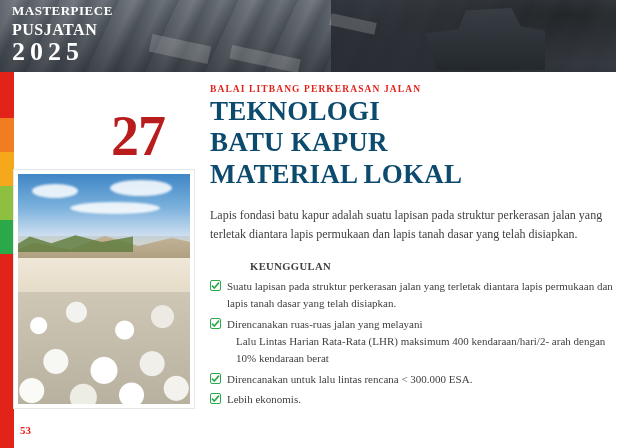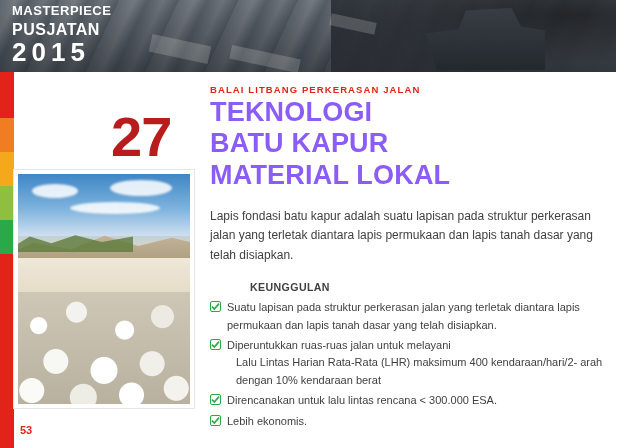--- a/index.html
+++ b/index.html
@@ -7,20 +7,21 @@
     width: 631px; height: 448px;
     font-family: "Liberation Sans", sans-serif;
     background: #ffffff;
     overflow: hidden;
   }
   #page {
     position: relative;
     width: 616px; height: 448px;
     background: #ffffff;
     overflow: hidden;
+    font-family: Liberation Serif, serif;
   }
 
   
   .top-band {
     position: absolute;
     left: 0; top: 0;
     width: 631px; height: 72px;
     background:
       linear-gradient(180deg, rgba(60,68,76,0.55) 0%, rgba(30,36,42,0.75) 100%),
       repeating-linear-gradient(115deg, #8d9299 0px, #b9bcc0 14px, #767c84 26px, #a9adb2 40px, #6e747c 54px),
@@ -177,21 +178,21 @@
   .big-number {
     position: absolute;
     left: -99px; top: 12px;
     color: #b91c1c;
     font-size: 56px;
     font-weight: bold;
     line-height: 1;
     letter-spacing: -1px;
   }
   .title {
-    color: #8b5cf6;
+    color: #0c4a6e;
     font-size: 27px;
     font-weight: bold;
     line-height: 1.16;
     letter-spacing: 0.2px;
   }
   .title span { display: block; }
 
   .paragraph {
     margin-top: 16px;
     color: #3f3f3f;
@@ -249,21 +250,21 @@
     <div class="dark-mass"></div>
     <div class="machine"></div>
     <div class="rock" style="left:150px; top:40px; width:60px; height:18px;"></div>
     <div class="rock" style="left:230px; top:52px; width:70px; height:14px;"></div>
     <div class="rock" style="left:330px; top:18px; width:46px; height:12px;"></div>
   </div>
 
   <div class="brand">
     <span class="m1">MASTERPIECE</span>
     <span class="m2">PUSJATAN</span>
-    <span class="year">2015</span>
+    <span class="year">2025</span>
   </div>
 
   <div class="rail">
     <div class="c0"></div>
     <div class="c1"></div>
     <div class="c2"></div>
     <div class="c3"></div>
     <div class="c4"></div>
     <div class="c5"></div>
     <div class="c6"></div>
@@ -307,21 +308,21 @@
             </svg>
         </span>
         <span>Suatu lapisan pada struktur perkerasan jalan yang terletak diantara lapis permukaan dan lapis tanah dasar  yang telah disiapkan.</span>
       </li>
       <li>
         <span class="check">
           <svg width="9" height="9" viewBox="0 0 9 9">
               <path d="M1 4.6 L3.3 7 L8 1.6" fill="none" stroke="#2aa84a" stroke-width="1.6"></path>
             </svg>
         </span>
-        <span>Diperuntukkan ruas-ruas jalan untuk melayani</span>
+        <span>Direncanakan ruas-ruas jalan yang melayani</span>
         <span class="sub-line">Lalu Lintas Harian Rata-Rata (LHR)  maksimum 400 kendaraan/hari/2- arah dengan 10% kendaraan berat</span>
       </li>
       <li>
         <span class="check">
           <svg width="9" height="9" viewBox="0 0 9 9">
               <path d="M1 4.6 L3.3 7 L8 1.6" fill="none" stroke="#2aa84a" stroke-width="1.6"></path>
             </svg>
         </span>
         <span>Direncanakan untuk lalu lintas rencana &lt; 300.000 ESA.</span>
       </li>

